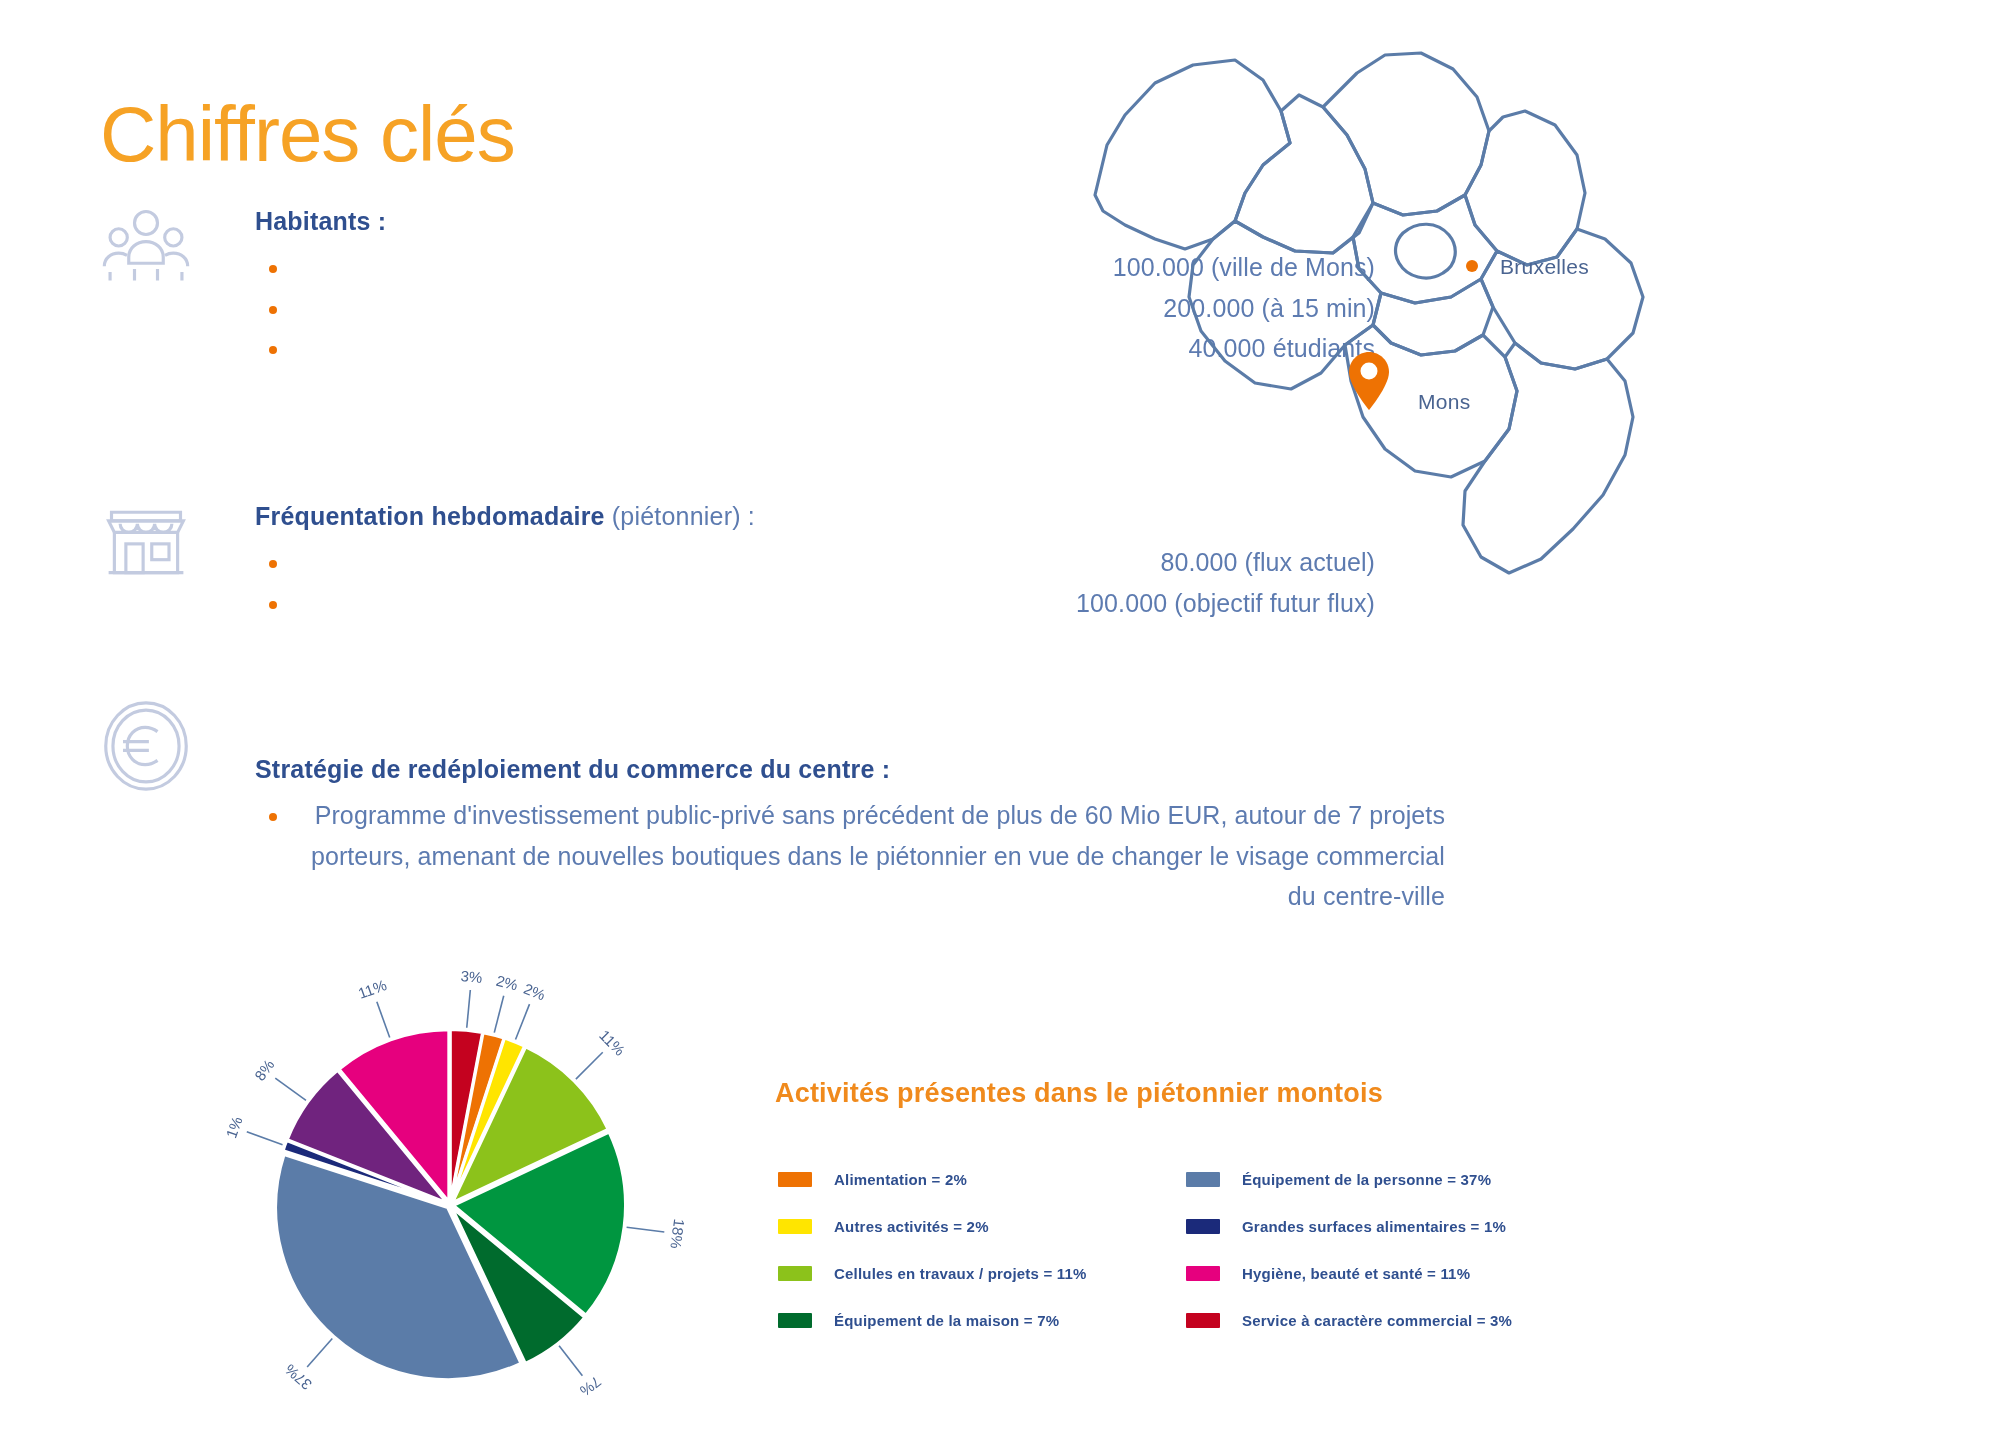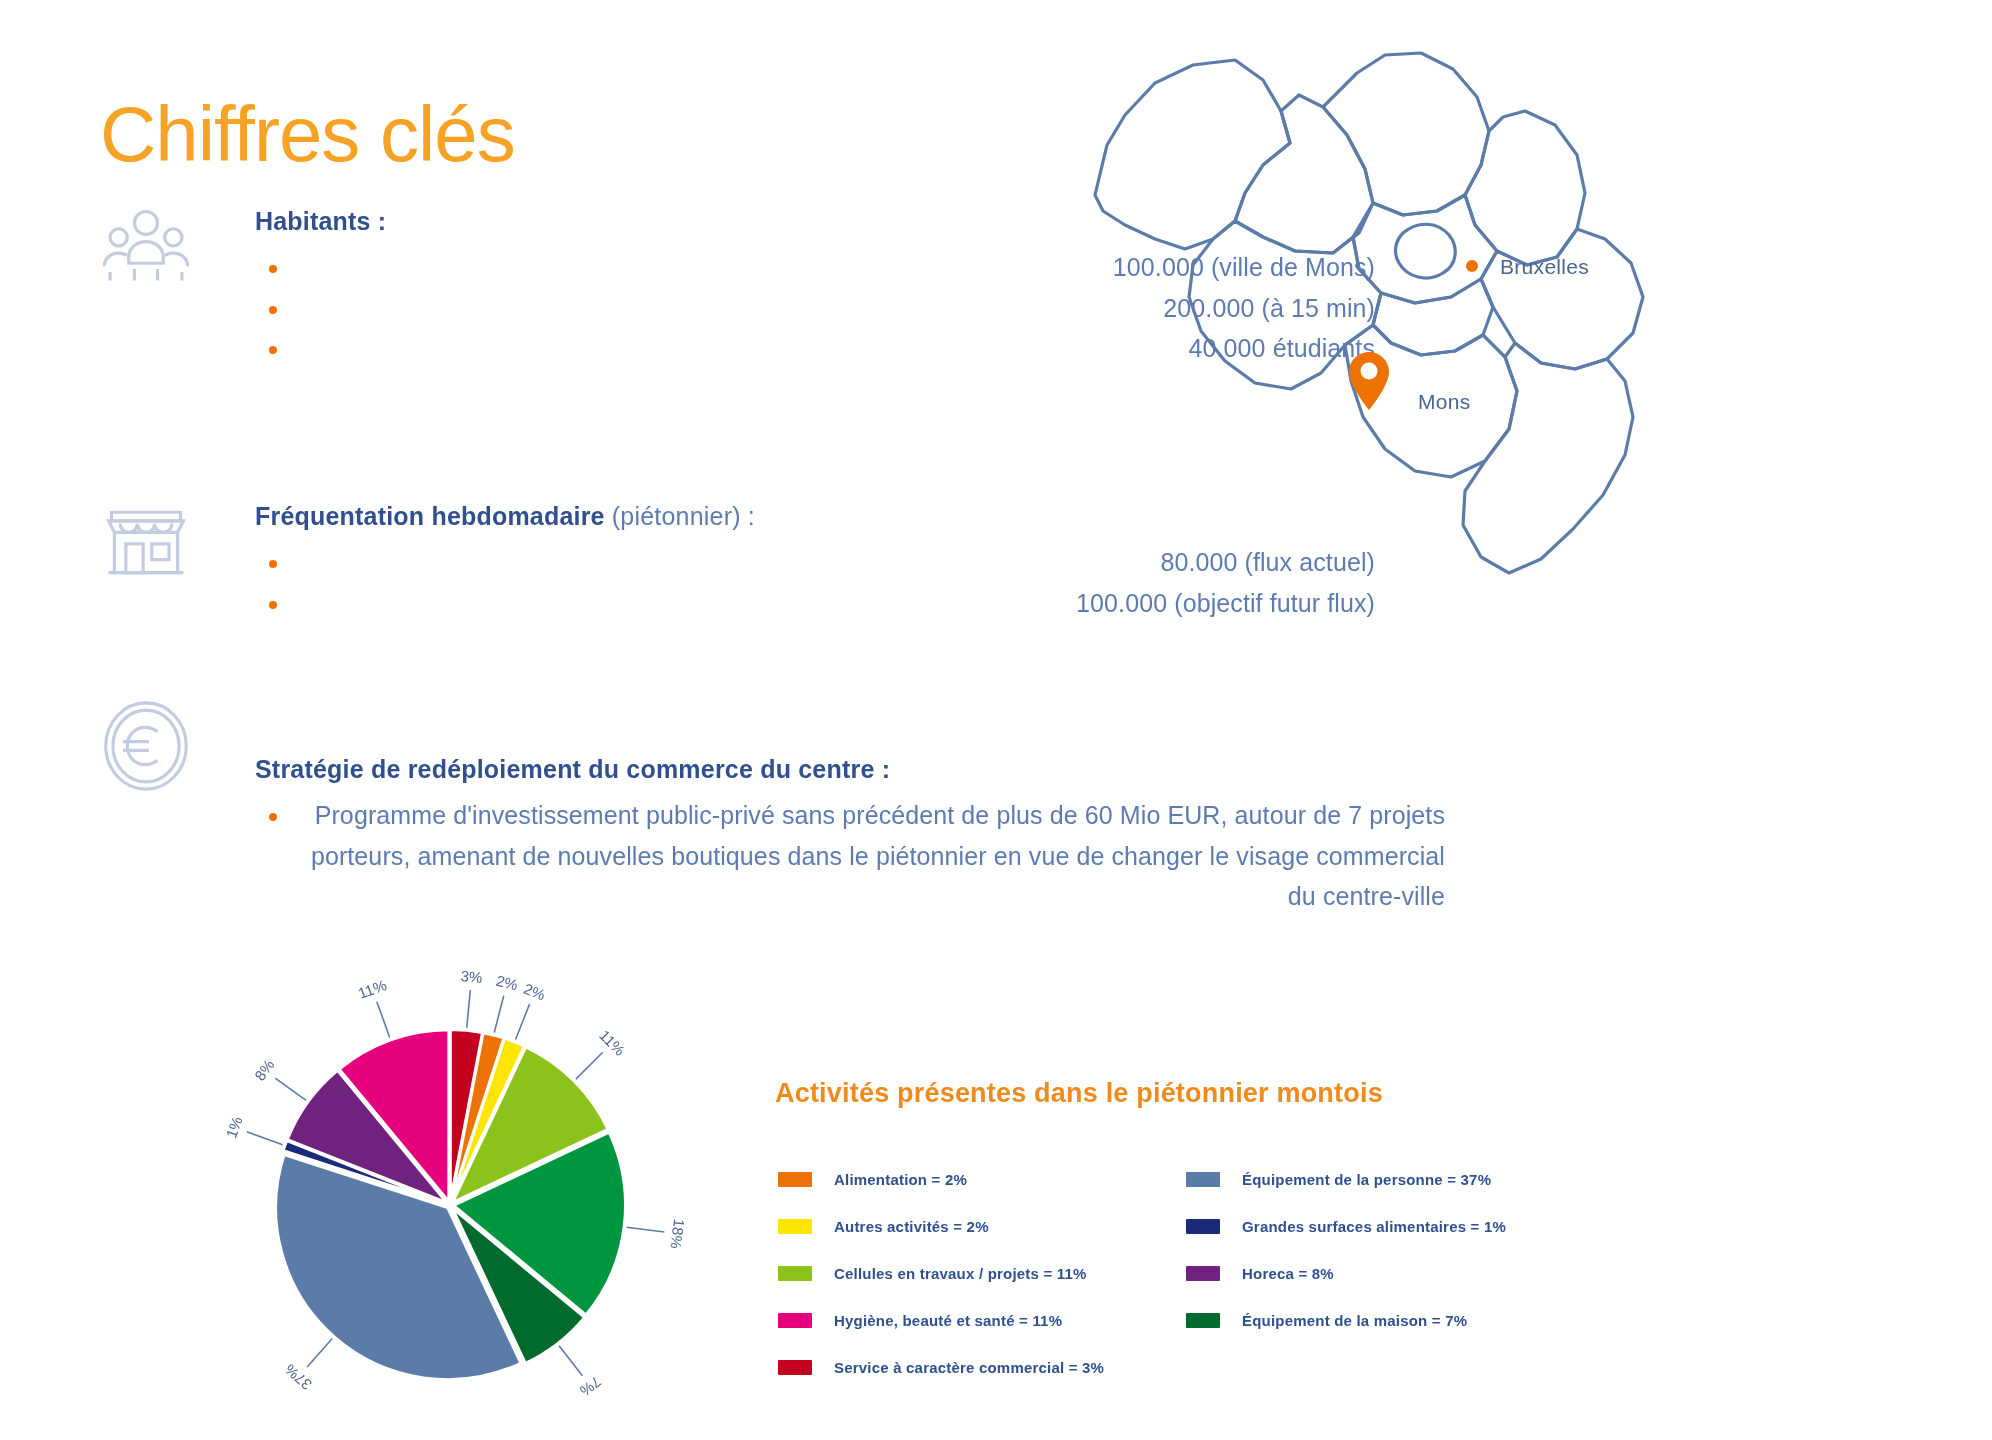--- a/index.html
+++ b/index.html
@@ -270,24 +270,20 @@
       </div>
       <div class="leg-item">
         <span class="leg-sw" style="background: rgb(27, 42, 122);"></span>
         <span class="leg-txt">Grandes surfaces alimentaires = 1%</span>
       </div>
       <div class="leg-item">
         <span class="leg-sw" style="background: rgb(140, 194, 27);"></span>
         <span class="leg-txt">Cellules en travaux / projets = 11%</span>
       </div>
       <div class="leg-item">
-        <span class="leg-sw" style="background: rgb(112, 35, 126);"></span>
-        <span class="leg-txt">Horeca = 8%</span>
-      </div>
-      <div class="leg-item">
         <span class="leg-sw" style="background: rgb(230, 0, 126);"></span>
         <span class="leg-txt">Hygiène, beauté et santé = 11%</span>
       </div>
       <div class="leg-item">
         <span class="leg-sw" style="background: rgb(0, 107, 45);"></span>
         <span class="leg-txt">Équipement de la maison = 7%</span>
       </div>
       <div class="leg-item">
         <span class="leg-sw" style="background: rgb(196, 2, 31);"></span>
         <span class="leg-txt">Service à caractère commercial = 3%</span>

